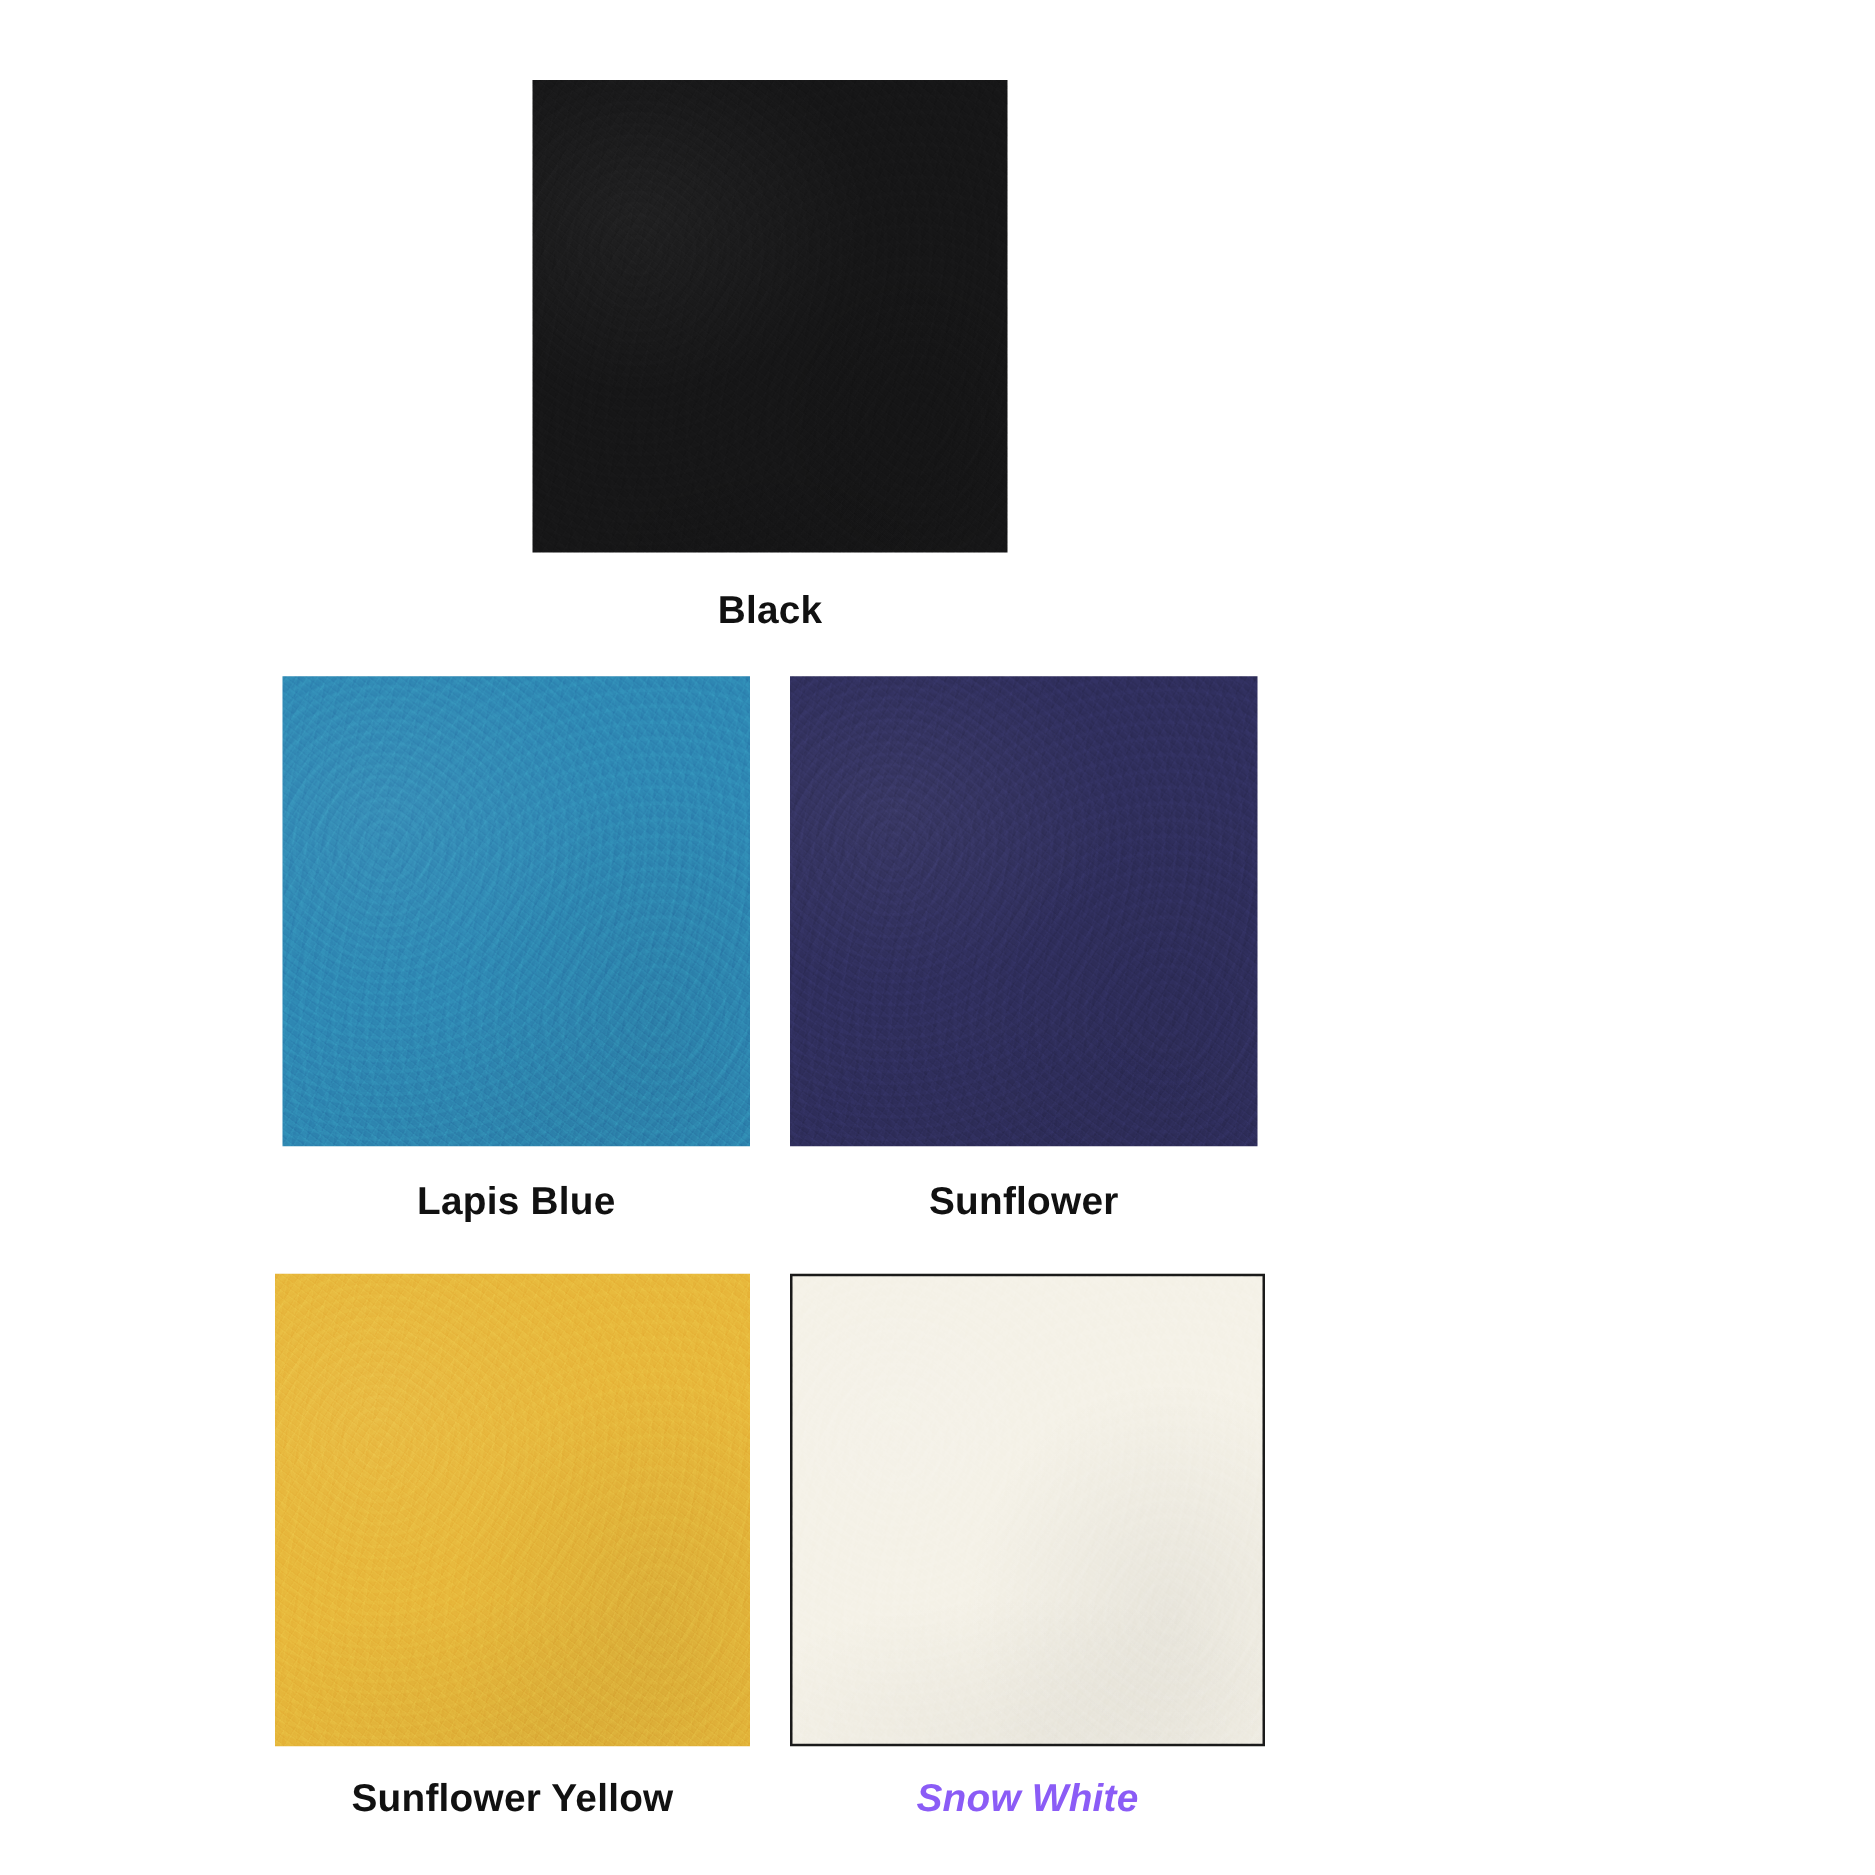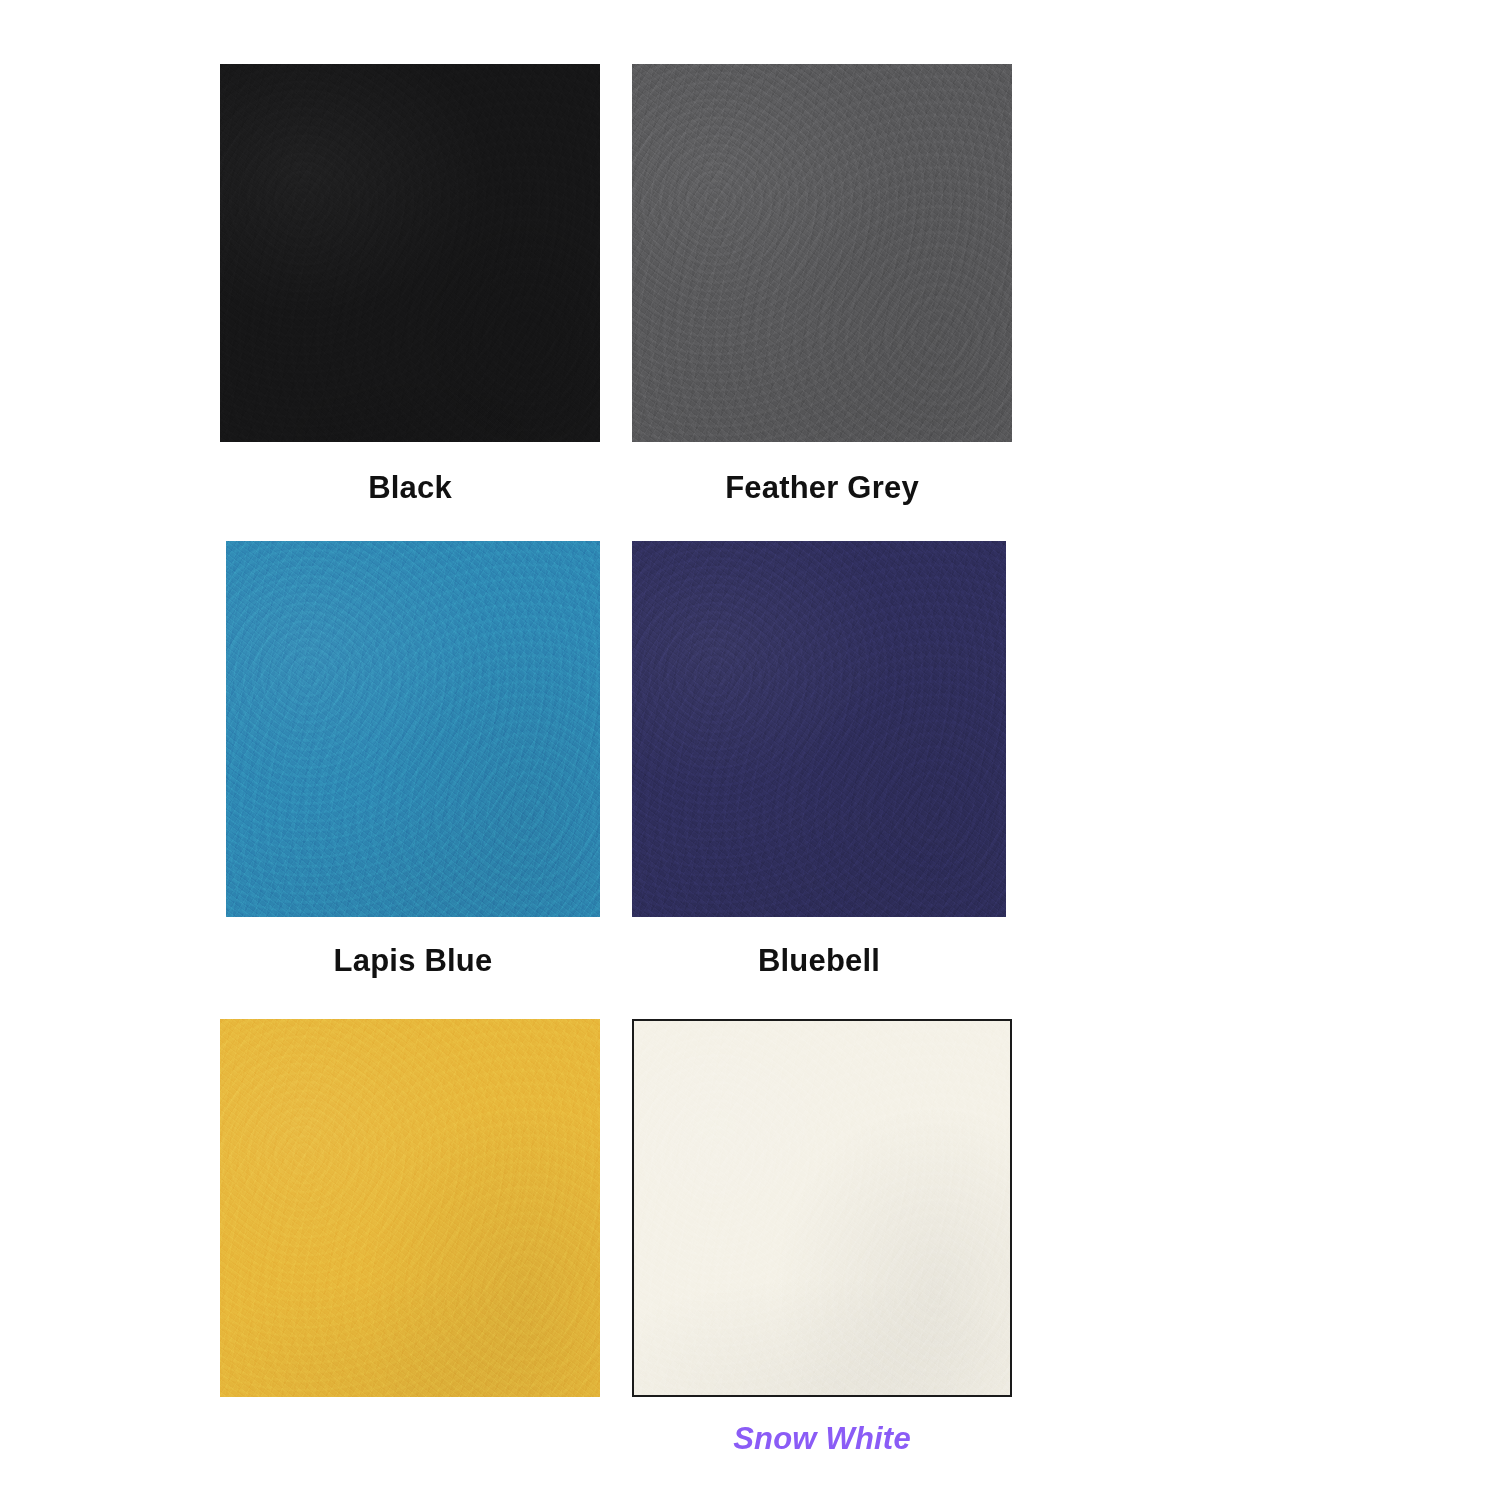--- a/index.html
+++ b/index.html
@@ -145,58 +145,52 @@
   <div class="swatch-row row-1">
 
     <div class="swatch-cell">
       <div class="swatch-tile" style="background-color: rgb(22, 22, 23);">
         <div class="mottle"></div>
         <div class="grain"></div>
       </div>
       <div class="swatch-caption" style="color: rgb(17, 17, 17);">Black</div>
     </div>
 
-    <div class="swatch-cell">
-      <div class="swatch-tile" style="background-color: rgb(90, 90, 92);">
-        <div class="mottle"></div>
-        <div class="grain"></div>
-      </div>
-      <div class="swatch-caption" style="color: rgb(17, 17, 17);">Feather Grey</div>
-    </div>
 
   </div>
 
   <div class="swatch-row row-2">
 
     <div class="swatch-cell">
       <div class="swatch-tile" style="background-color: rgb(47, 138, 181);">
         <div class="mottle"></div>
         <div class="grain"></div>
       </div>
       <div class="swatch-caption" style="color: rgb(17, 17, 17);">Lapis Blue</div>
     </div>
 
 
     <div class="swatch-cell">
       <div class="swatch-tile" style="background-color: rgb(48, 47, 94);">
         <div class="mottle"></div>
         <div class="grain"></div>
       </div>
-      <div class="swatch-caption" style="color: rgb(17, 17, 17);">Bluebell</div>
+      <div class="swatch-caption" style="color: rgb(17, 17, 17);">Sunflower</div>
     </div>
 
   </div>
 
   <div class="swatch-row row-3">
 
     <div class="swatch-cell">
       <div class="swatch-tile" style="background-color: rgb(232, 185, 60);">
         <div class="mottle"></div>
         <div class="grain"></div>
       </div>
+      <div class="swatch-caption" style="color: rgb(17, 17, 17);">Sunflower Yellow</div>
     </div>
 
     <div class="swatch-cell">
       <div class="swatch-tile bordered" style="background-color: rgb(245, 242, 232); border: 2px solid rgb(26, 26, 26);">
         <div class="mottle"></div>
         <div class="grain"></div>
       </div>
       <div class="swatch-caption" style="color: #8b5cf6; font-style: italic;">Snow White</div>
     </div>
 

